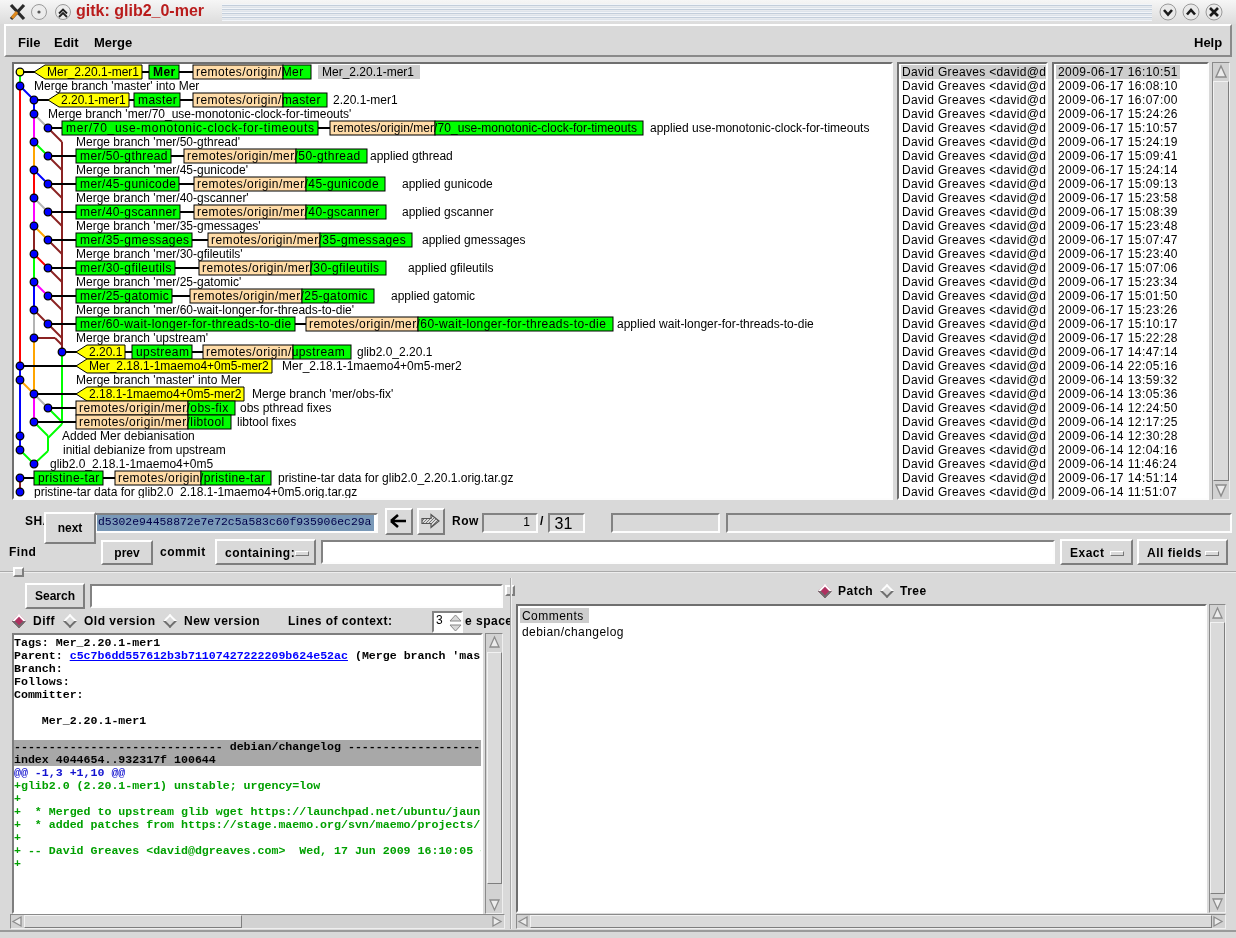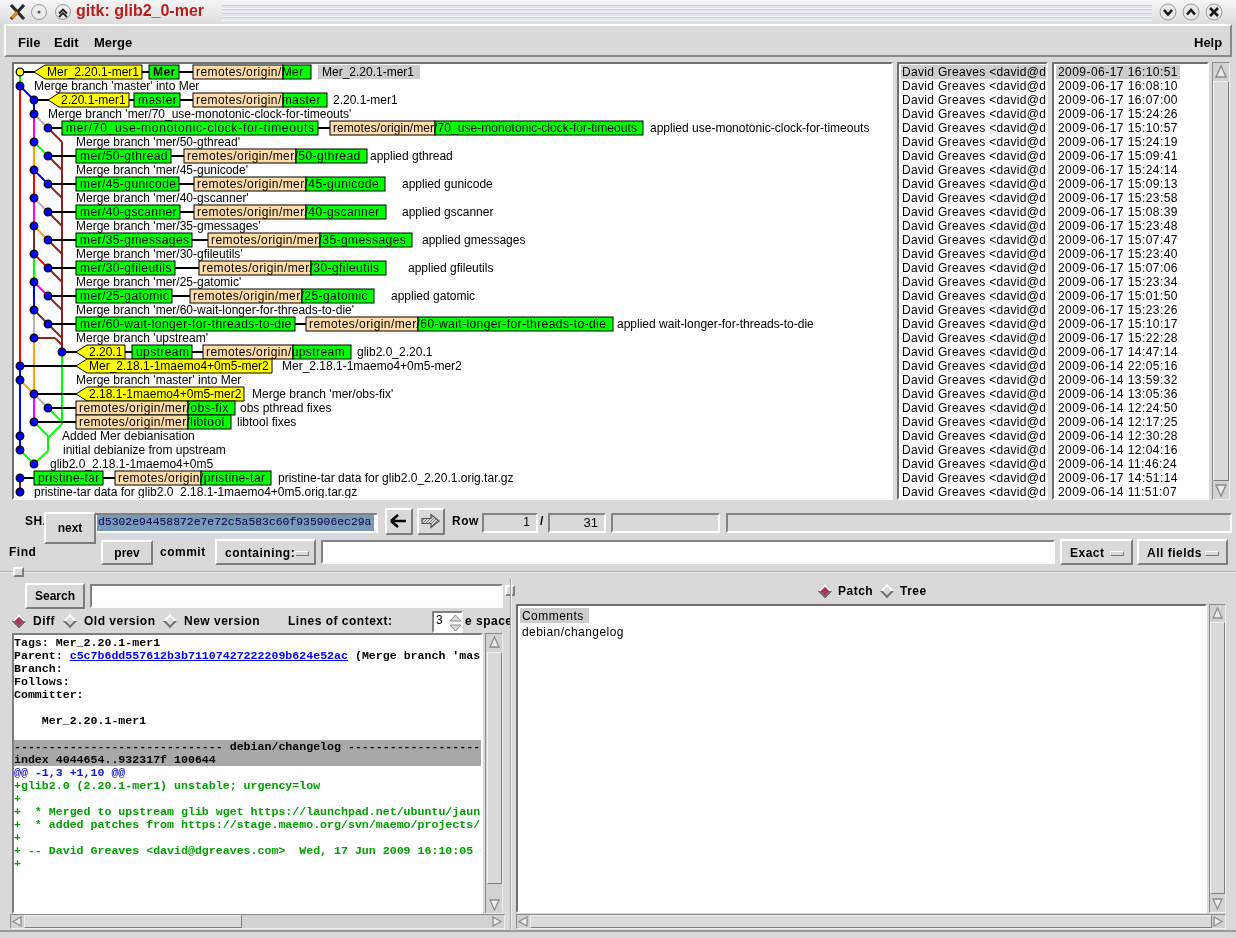--- a/index.html
+++ b/index.html
@@ -370,21 +370,21 @@
 <defs>
       <pattern id="hp" width="3" height="3" patternUnits="userSpaceOnUse">
         <path d="M0,3 l3,-3" stroke="#777" stroke-width="1"></path>
       </pattern>
     </defs>
 <path d="M1,5.5 L10,5.5 L10,1.5 L18,8 L10,14.5 L10,10.5 L1,10.5 z" fill="url(#hp)" stroke="#555" stroke-width="1.2"></path>
   </svg>
 <div class="abs lbl" style="left:452px;top:514px">Row</div>
 <div class="abs gentry" style="left:482px;top:513px;width:56px;height:20px;font-size:12px;text-align:right;padding-right:6px">1</div>
 <div class="abs lbl" style="left:540px;top:514px">/</div>
-<div class="abs gentry" style="left:548px;top:513px;width:58px;height:20px;font-size:13px;text-align:right;padding-right:6px">31</div>
+<div class="abs gentry" style="left:548px;top:513px;width:37px;height:20px;font-size:16px;text-align:center;padding-right:6px">31</div>
 <div class="abs gentry" style="left:611px;top:513px;width:109px;height:20px"></div>
 <div class="abs gentry" style="left:726px;top:513px;width:506px;height:20px"></div>
 <div class="abs lbl" style="left:9px;top:545px">Find</div>
 <div class="abs raised btn" style="left:44px;top:512px;width:52px;height:32px">next</div>
 <div class="abs raised btn" style="left:101px;top:540px;width:52px;height:25px">prev</div>
 <div class="abs lbl" style="left:160px;top:545px">commit</div>
 <div class="abs raised" style="left:215px;top:539px;width:101px;height:26px">
     <span class="lbl" style="position:absolute;left:8px;top:5px">containing:</span>
     <span class="dash" style="left:78px;top:10px"></span>
   </div>

